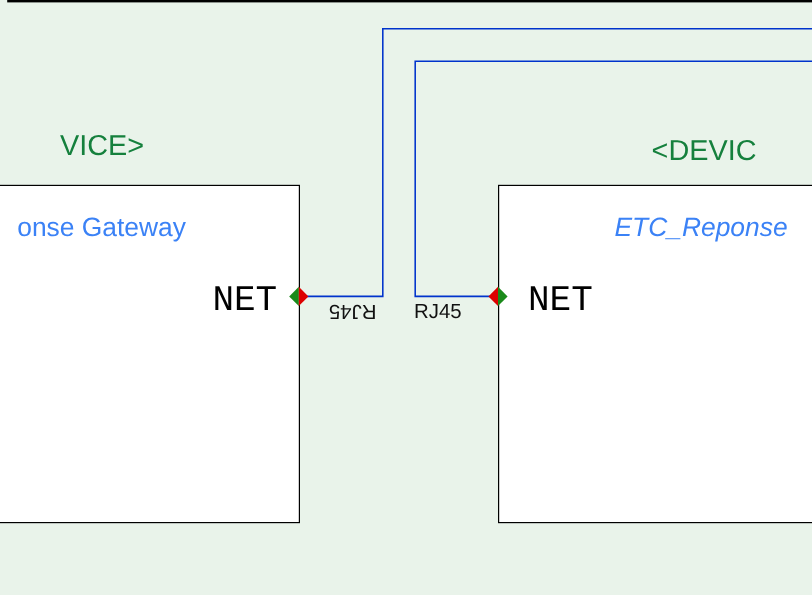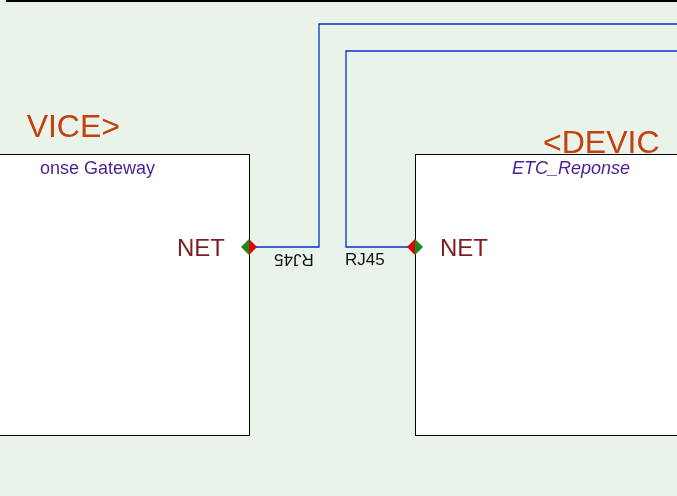--- a/index.html
+++ b/index.html
@@ -3,34 +3,34 @@
   <meta charset="utf-8">
   <style>
     html, body { margin: 0; padding: 0; }
     body {
       width: 677px; height: 496px; overflow: hidden;
       background: #e9f3ea; position: relative;
       font-family: "Liberation Sans", sans-serif;
     }
     .top-rule { position: absolute; left: 6px; top: 0; width: 671px; height: 2px; background: #000; }
     .device-title {
-      position: absolute; font-size: 32px; color: #c2410c; white-space: nowrap; line-height: 1;
+      position: absolute; font-size: 24px; color: #15803d; white-space: nowrap; line-height: 1;
     }
     #title-left { right: 557px; top: 110px; }
-    #title-right { left: 543px; top: 126px; }
+    #title-right { left: 543px; top: 114px; }
     .device-box {
       position: absolute; background: #fff; border: 1px solid #000; box-sizing: border-box;
       overflow: hidden;
     }
     #box-left { left: -2px; top: 154px; width: 252px; height: 282px; }
     #box-right { left: 415px; top: 154px; width: 270px; height: 282px; }
-    .device-name { position: absolute; top: 4px; font-size: 18px; color: #4c1d95; white-space: nowrap; line-height: 1; }
+    .device-name { position: absolute; top: 24px; font-size: 22px; color: #3b82f6; white-space: nowrap; line-height: 1; }
     #box-left .device-name { right: 94px; }
     #box-right .device-name { left: 96px; font-style: italic; }
-    .port-label { position: absolute; font-size: 24px; color: #7f1d1d; line-height: 1; }
+    .port-label { position: absolute; font-size: 30px; color: #000000; line-height: 1; font-family: Liberation Mono, monospace; }
     #port-left-label { left: 177px; top: 236px; }
     #port-right-label { left: 440px; top: 236px; }
     .conn-label { position: absolute; font-size: 17px; color: #111; line-height: 1; }
     #rj45-left { left: 274px; top: 251px; transform: rotate(180deg); }
     #rj45-right { left: 345px; top: 251px; }
     svg.wires { position: absolute; left: 0; top: 0; }
   </style>
 </head>
 <body>
 

